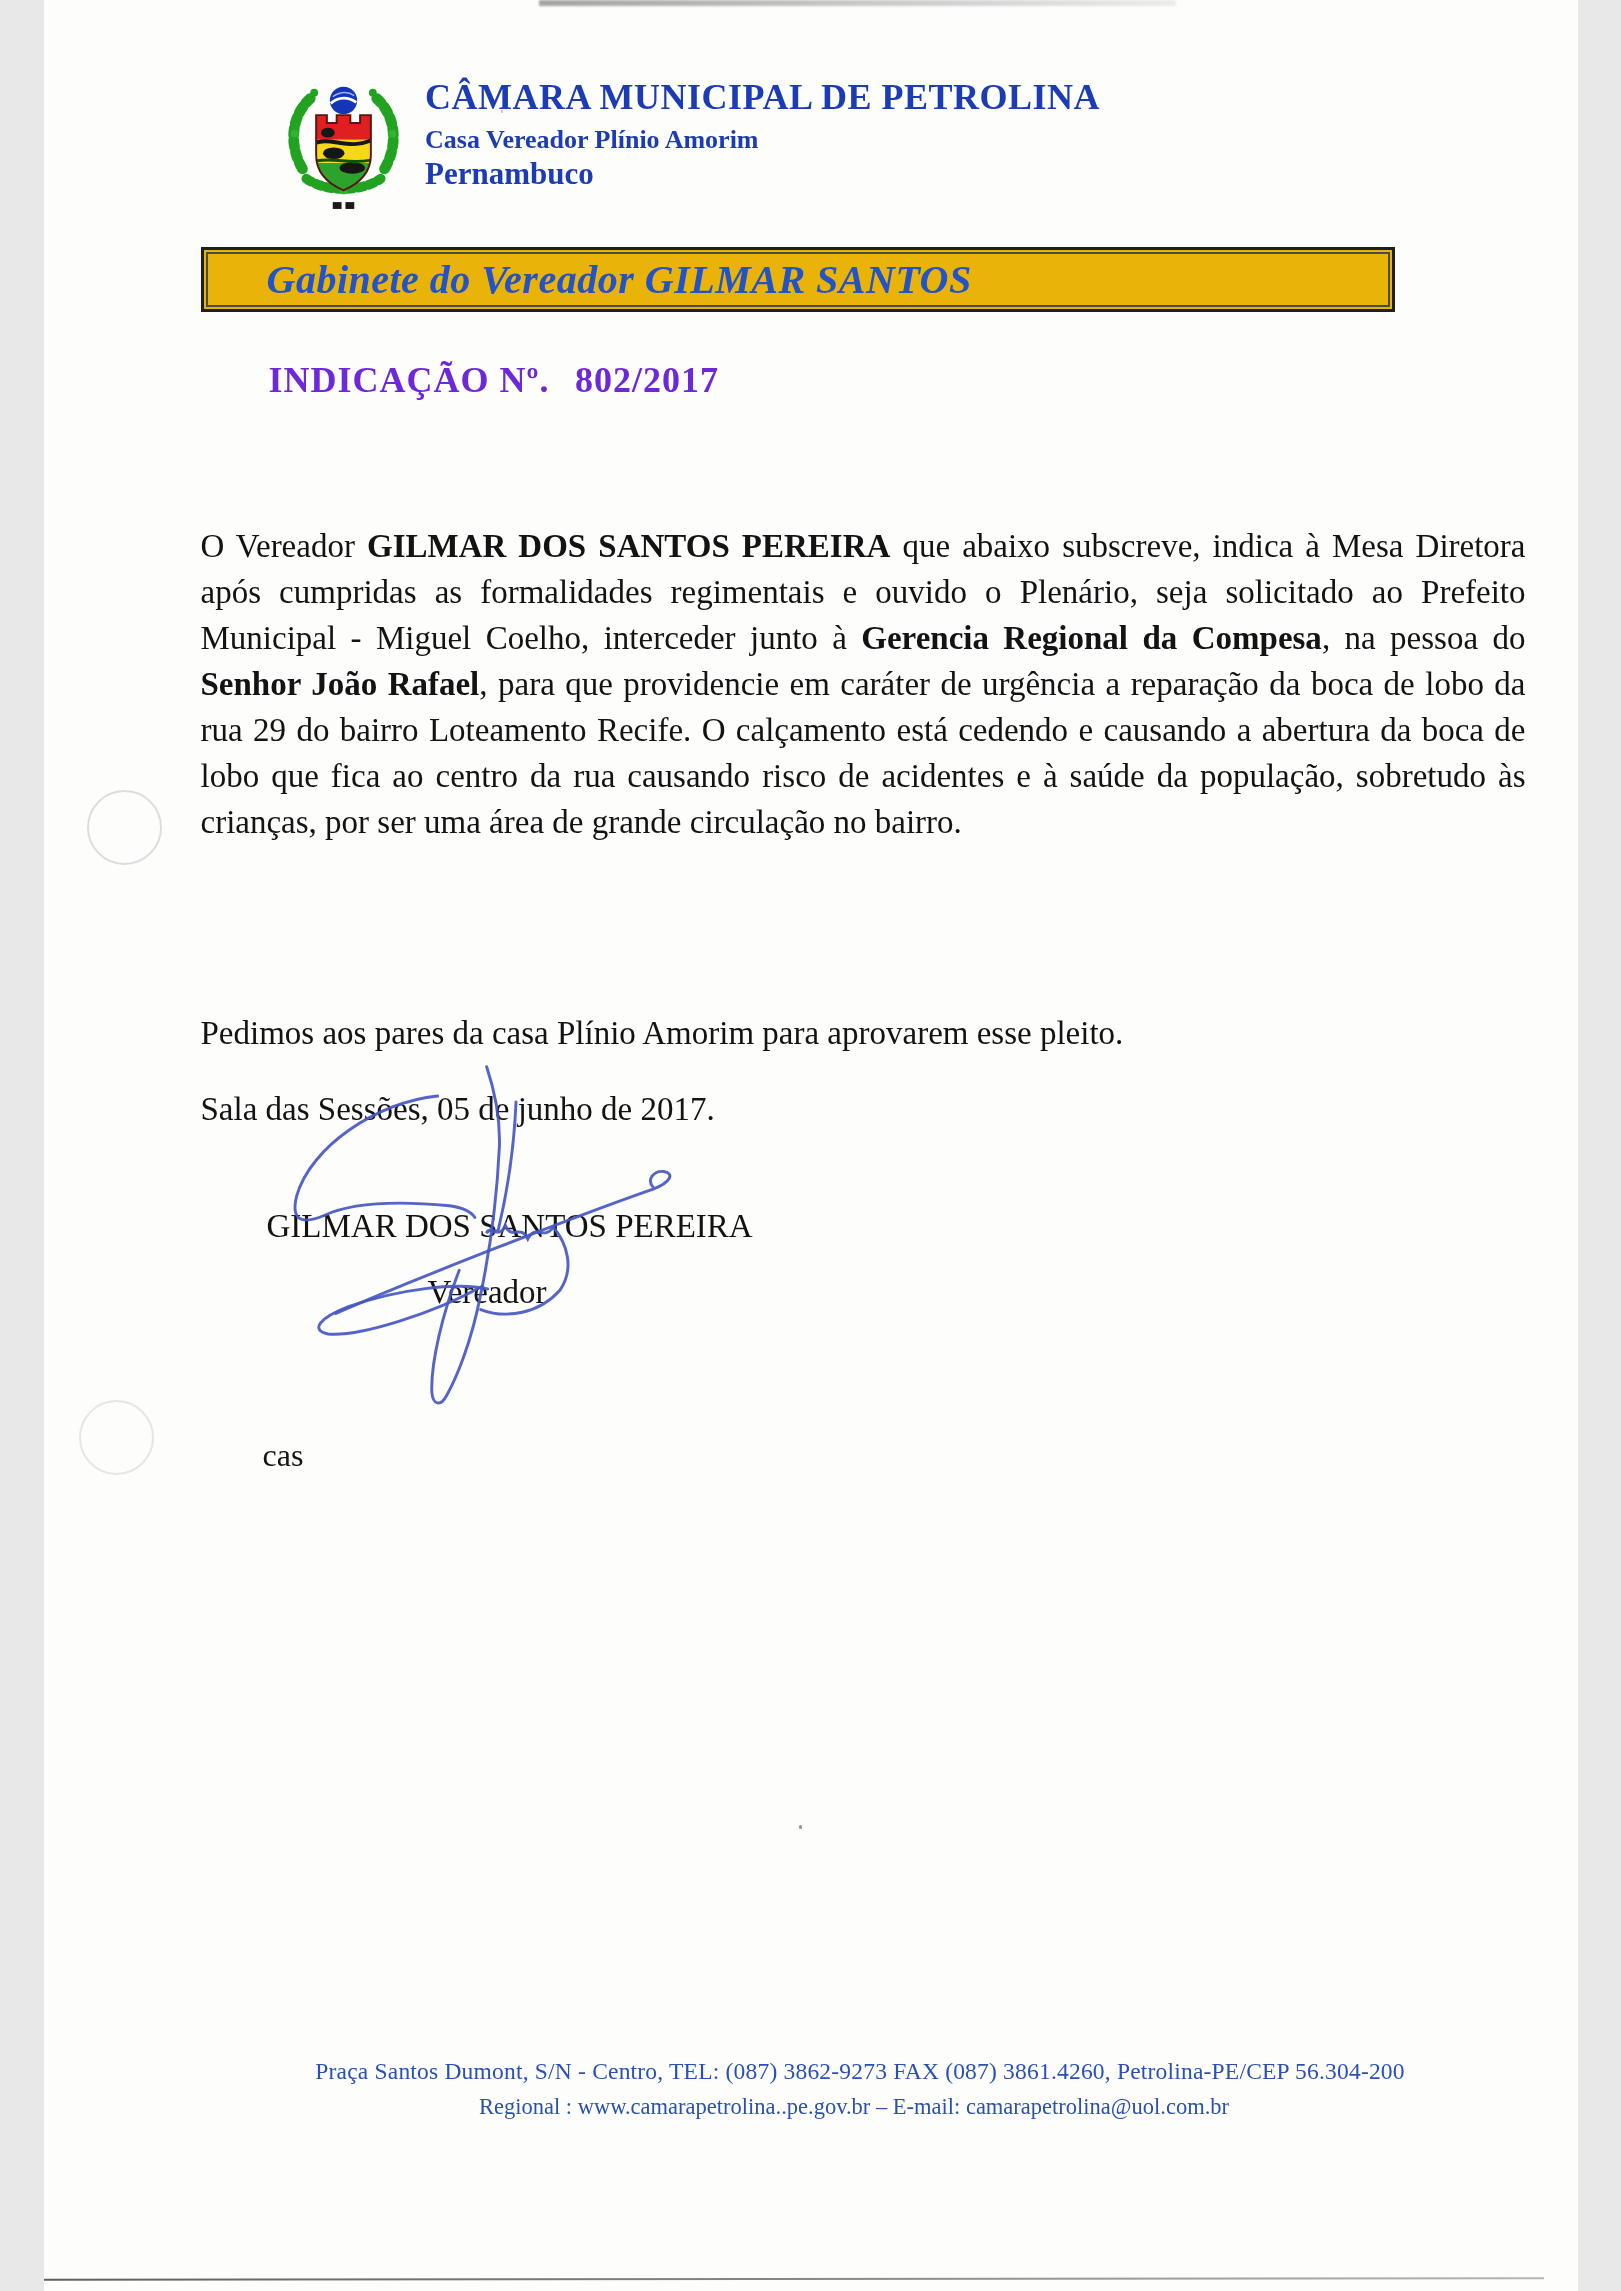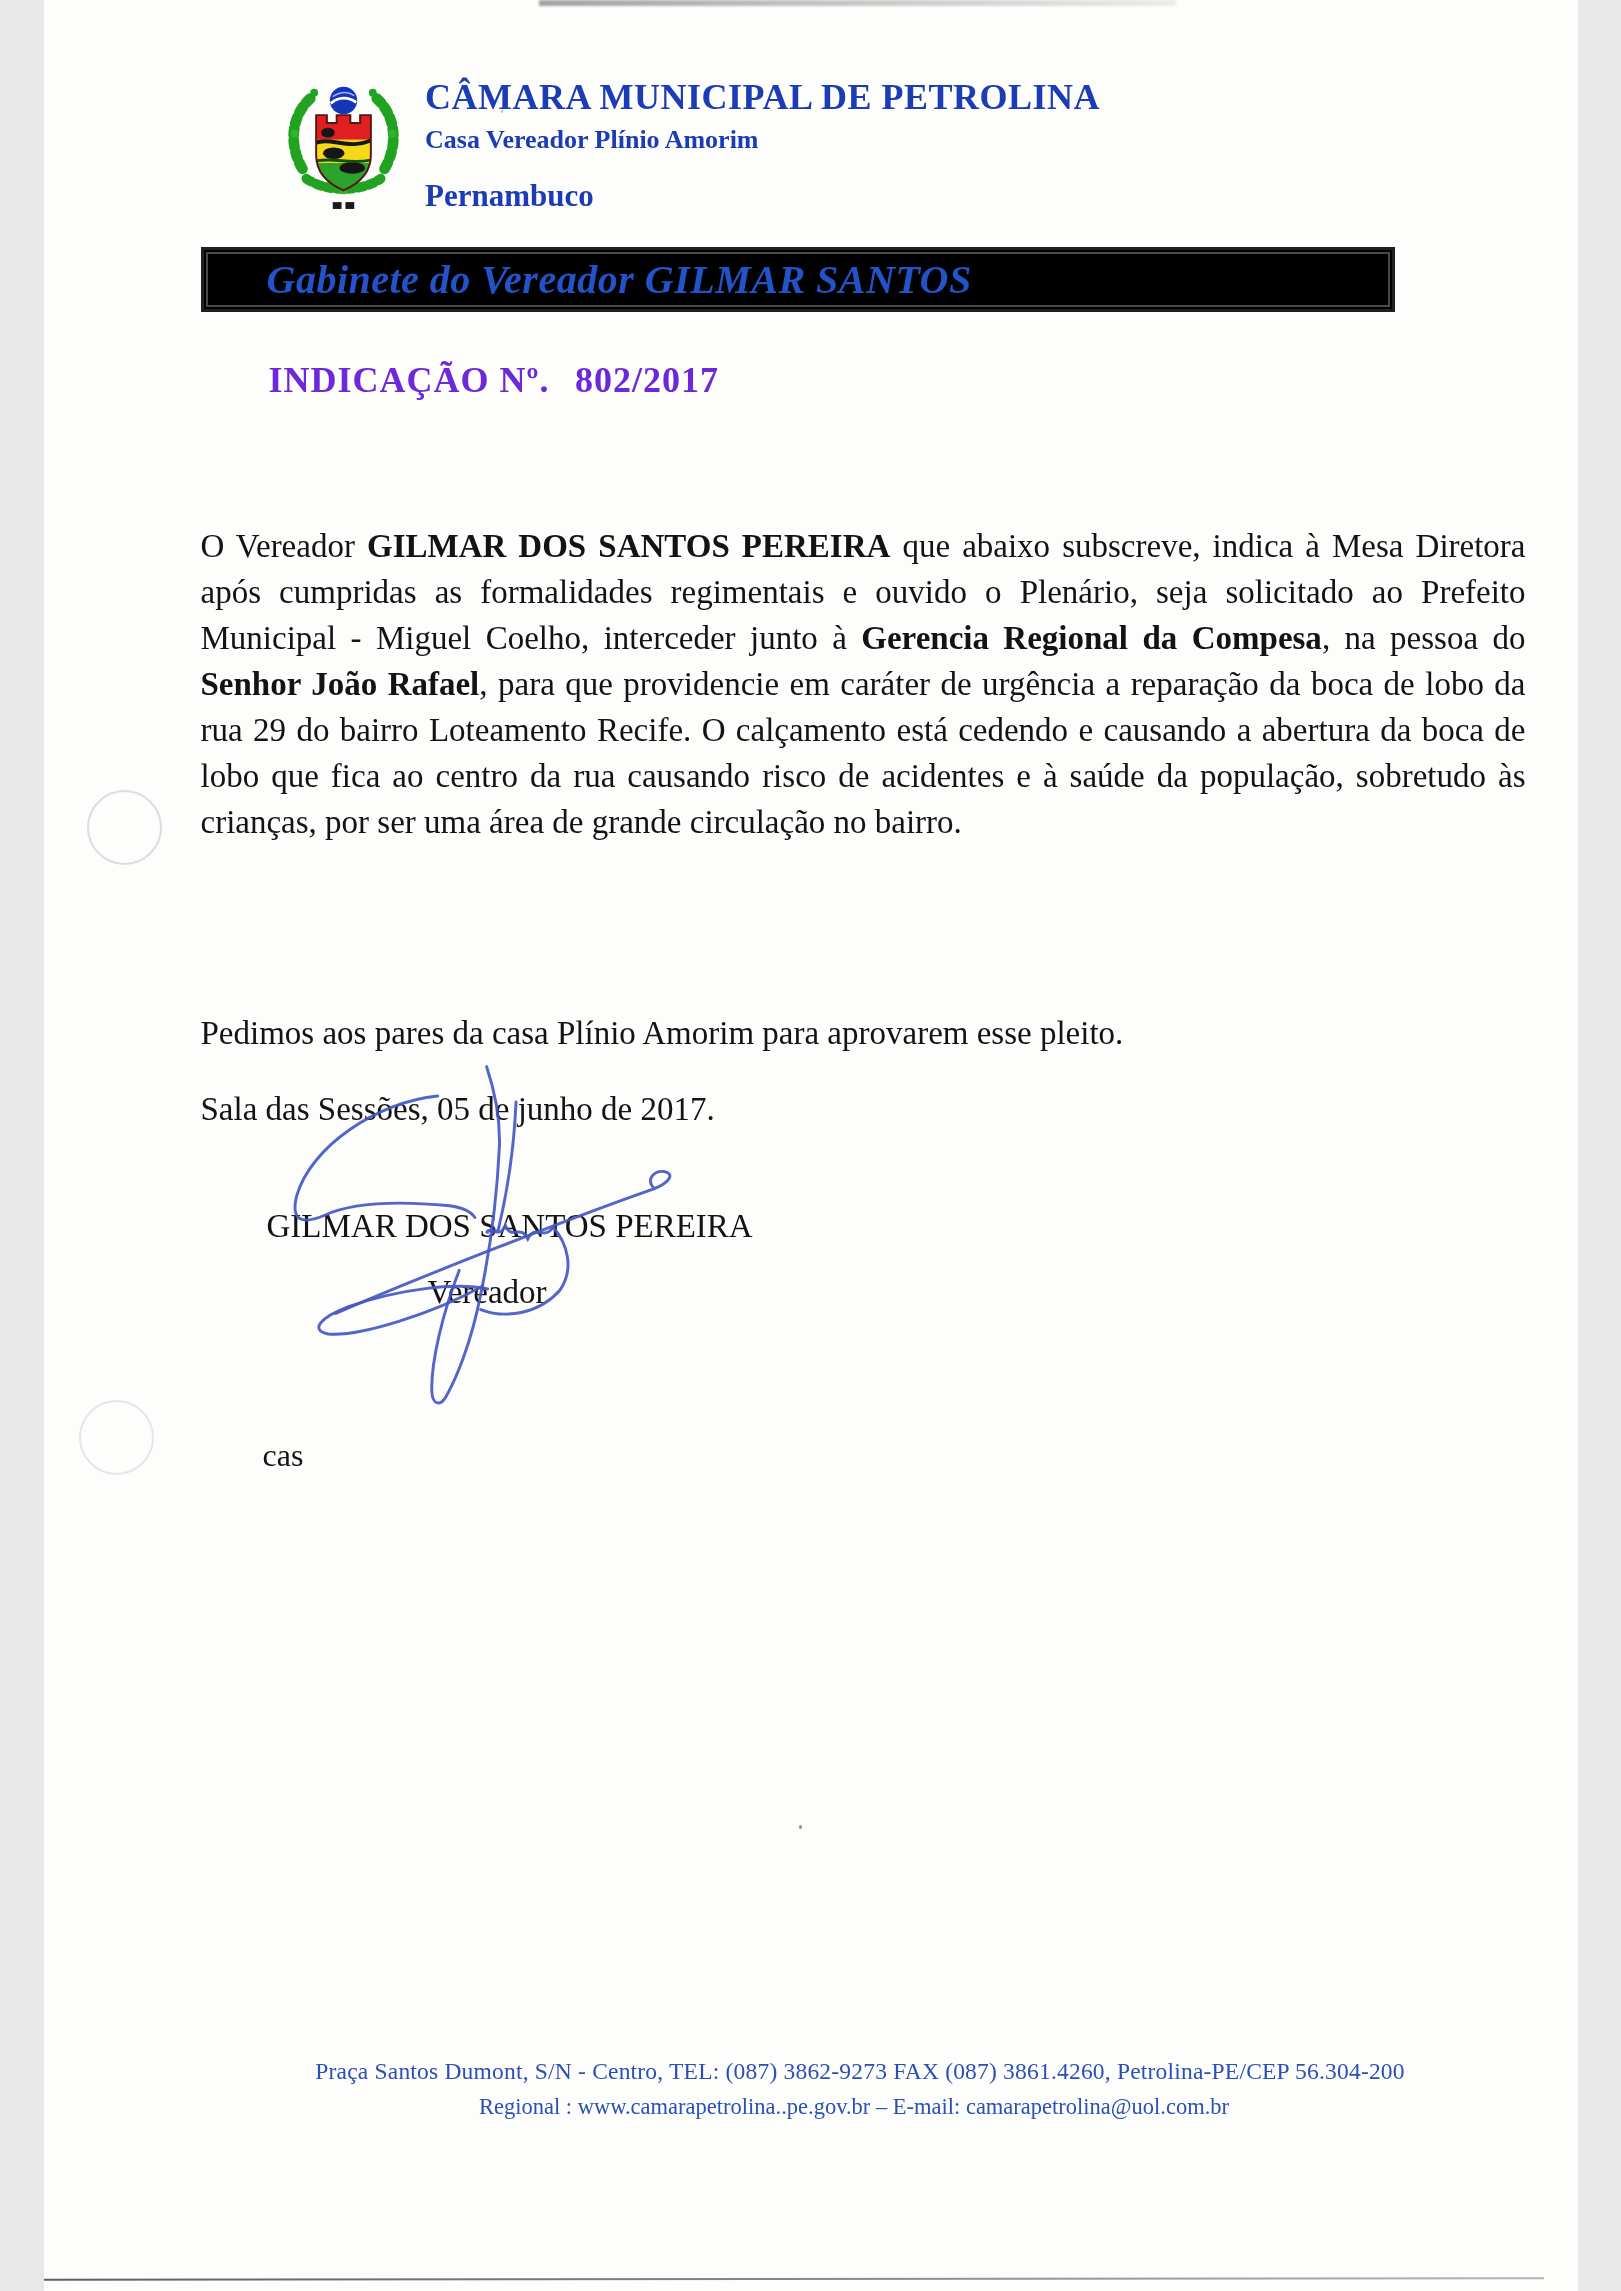--- a/index.html
+++ b/index.html
@@ -27,25 +27,25 @@
   .speck-1{left:755px;top:1825px;}
   .speck-2{left:1564px;top:1021px;width:2.9px;height:2.9px;}
   .speck-3{left:457px;top:110px;width:2.9px;height:2.9px;background:rgba(120,90,70,.4);}
 
   
   .header{position:absolute;left:235px;top:73px;display:flex;align-items:flex-start;}
   .logo{width:129px;height:139px;flex:0 0 auto;}
   .header-text{margin-left:17.6px;padding-top:3.9px;line-height:1.16;}
   .org-name{font-size:36px;font-weight:bold;color:#1c3cb5;letter-spacing:0.5px;white-space:nowrap;}
   .org-sub{font-size:26px;font-weight:bold;color:#1c3cb5;margin-top:5.9px;}
-  .org-state{font-size:31px;font-weight:bold;color:#1c3cb5;margin-top:23px;}
+  .org-state{font-size:31px;font-weight:bold;color:#1c3cb5;margin-top:1px;}
 
   
   .banner-outer{position:absolute;left:157px;top:247px;width:1188px;height:59px;
-    border:3.9px solid #1f1f1f;background:#000000;}
+    border:3.9px solid #1f1f1f;background:#eab308;}
   .banner-inner{position:absolute;inset:2px;border:2px solid #4a4a4a;
     display:flex;align-items:center;padding-left:59px;}
   .banner-text{font-size:40px;font-weight:bold;font-style:italic;color:#2353c8;
     letter-spacing:0.5px;white-space:nowrap;}
 
   
   .doc-title{position:absolute;left:225px;top:359px;font-size:36px;font-weight:bold;
     color:#6d28d9;letter-spacing:1px;white-space:nowrap;}
   .doc-title .num{margin-left:25.5px;}
 

